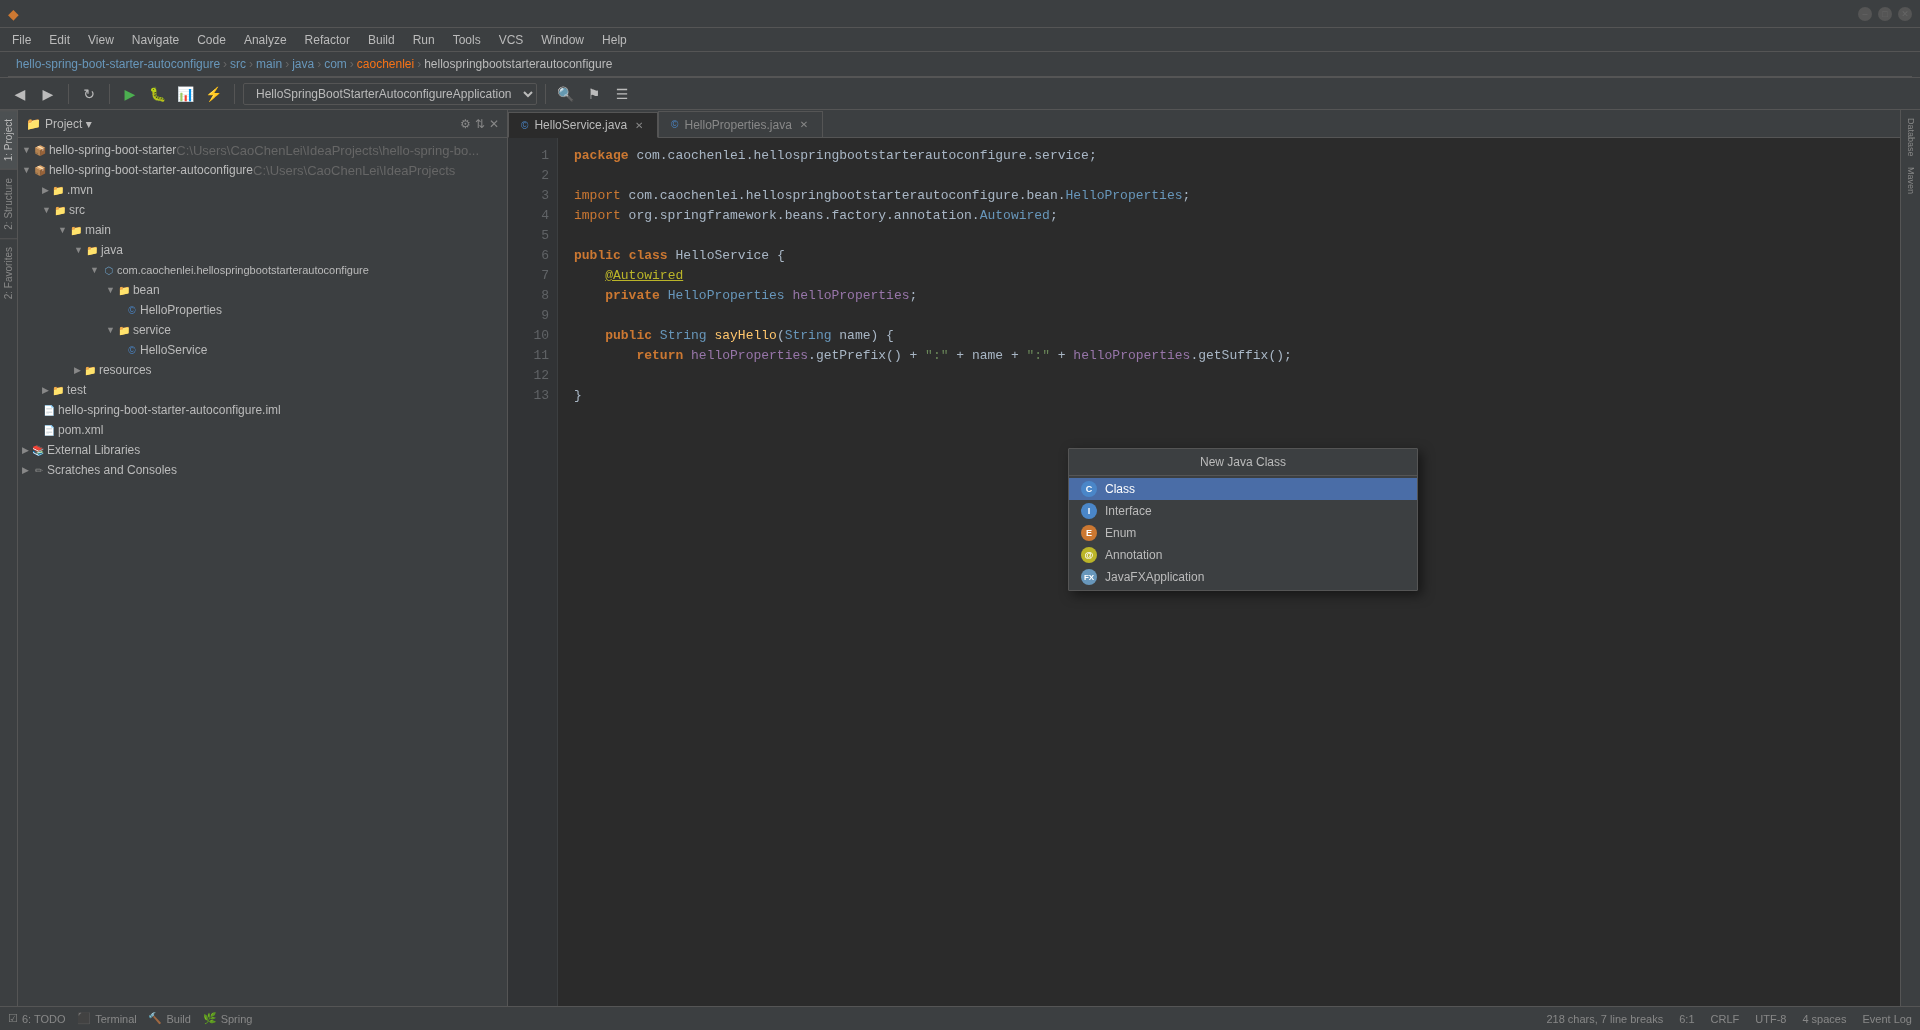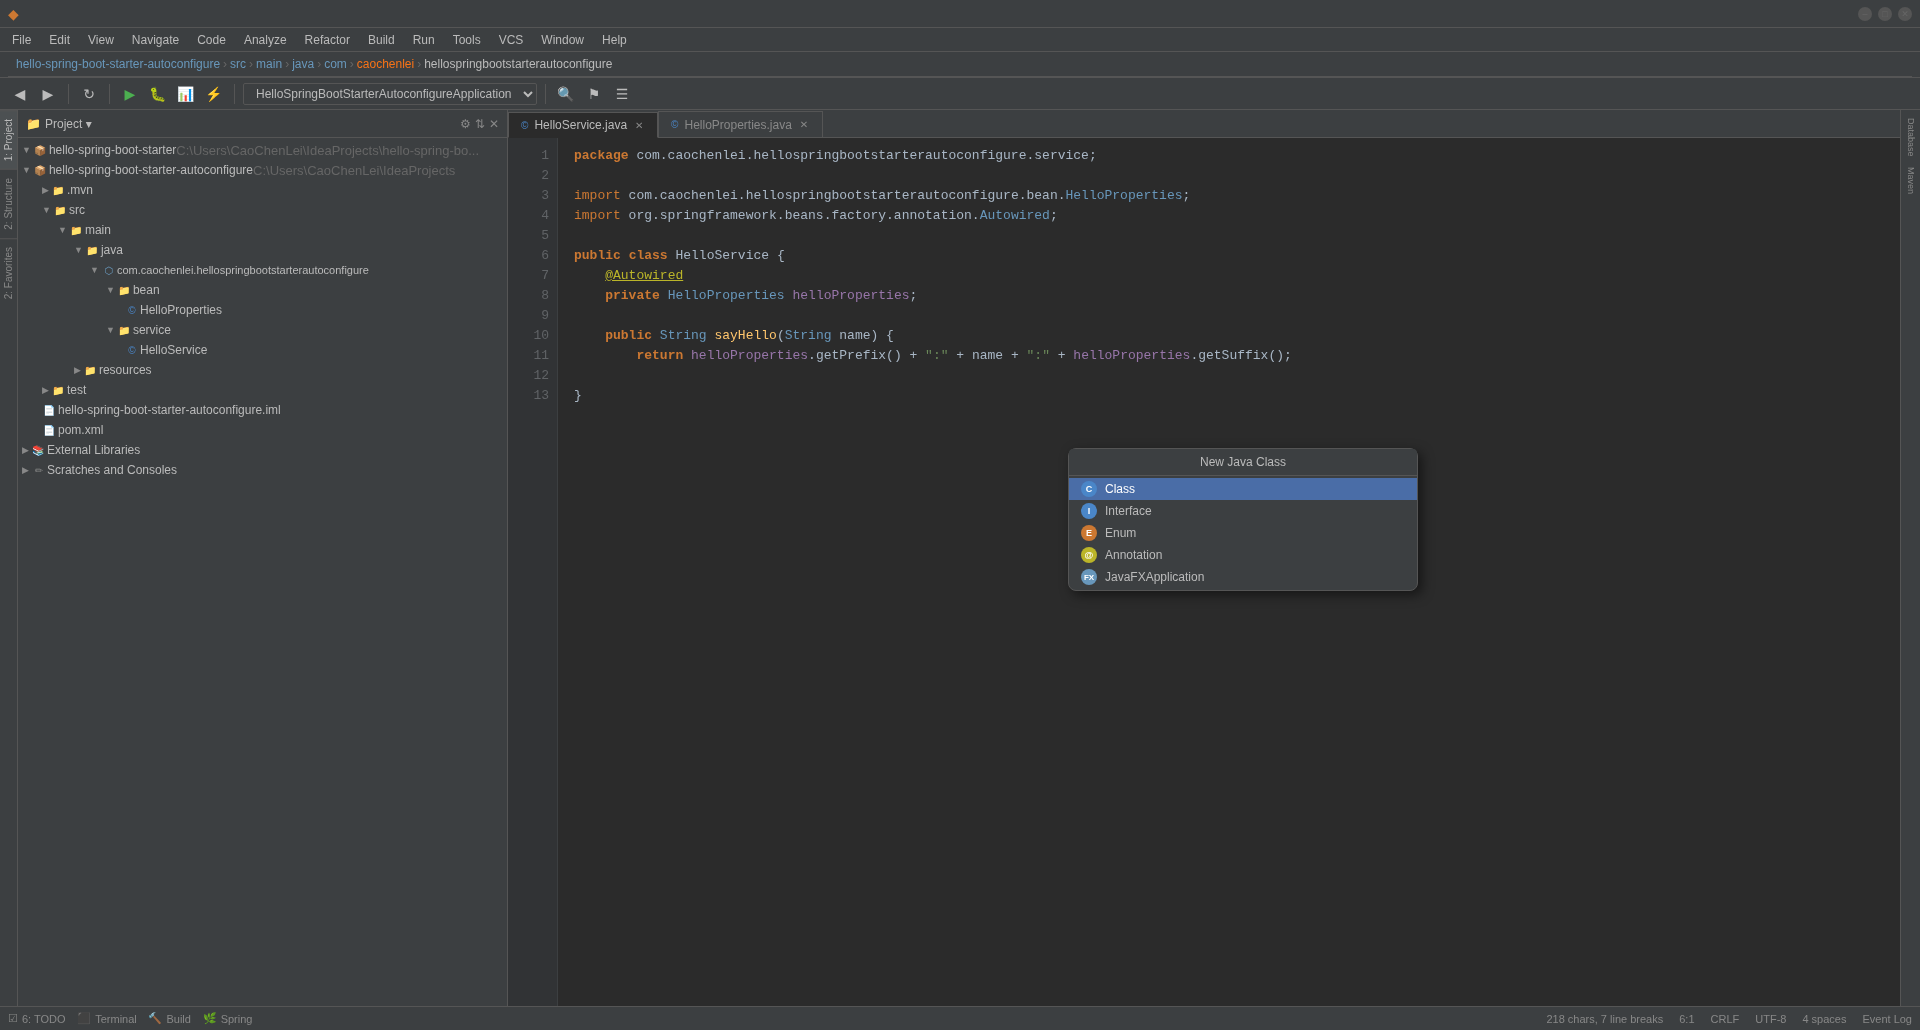--- a/index.html
+++ b/index.html
@@ -254,21 +254,21 @@
     .type-color { color: #6897bb; }
     .prop-color { color: #9876aa; }
 
     
     #new-java-class-popup {
       position: absolute;
       top: 310px;
       left: 560px;
       background: #3c3f41;
       border: 1px solid #555;
-      border-radius: 8px;
+      border-radius: 1px;
       box-shadow: 4px 4px 12px rgba(0,0,0,0.5);
       z-index: 100;
       width: 350px;
     }
     #popup-title {
       text-align: center;
       padding: 6px 12px;
       font-size: 12px;
       color: #bbbbbb;
       border-bottom: 1px solid #555;

